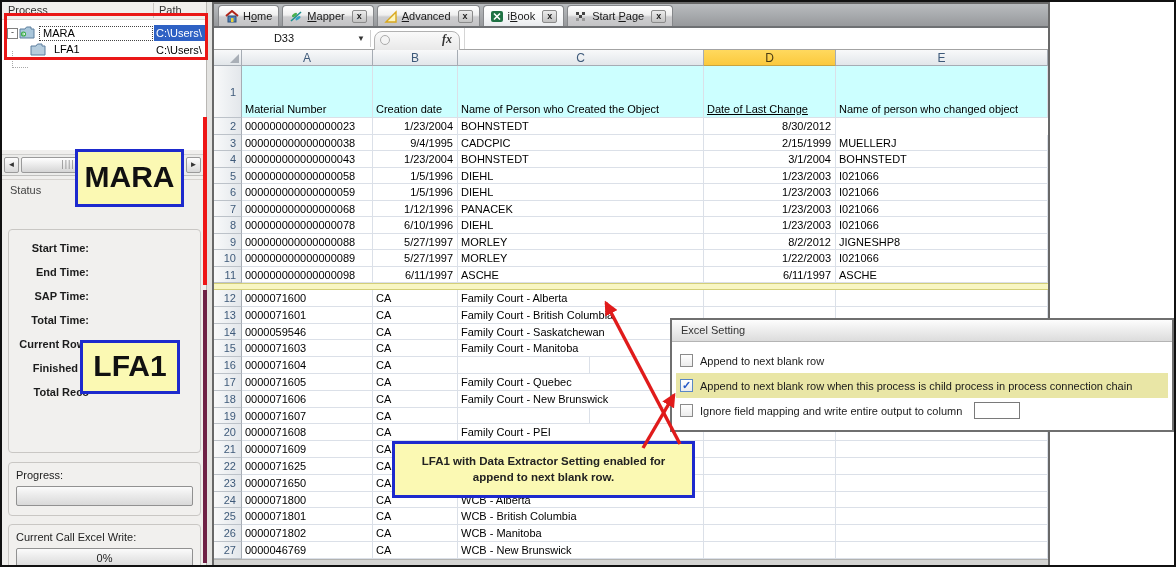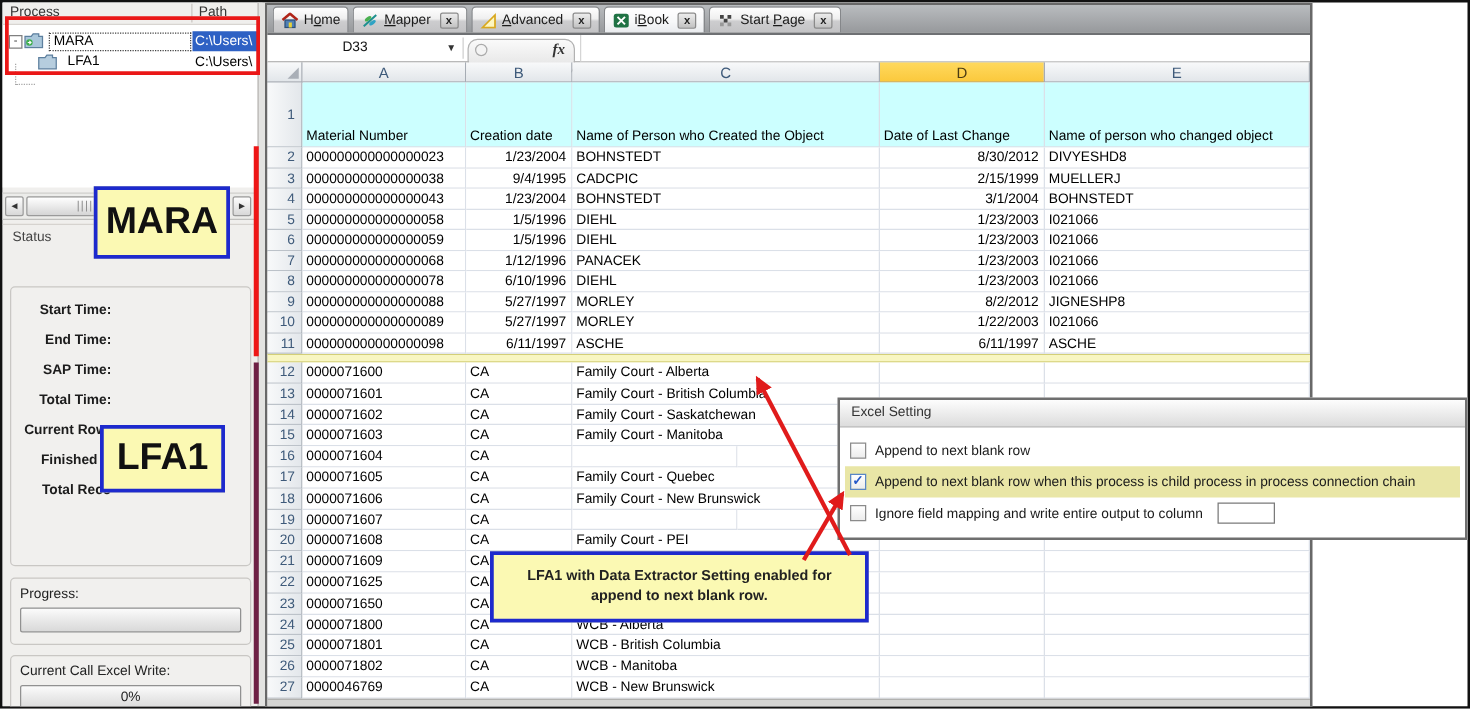--- a/index.html
+++ b/index.html
@@ -277,30 +277,29 @@
           <div class="ghead" style="width: 85px; height: 16px; line-height: 16px;">B</div>
           <div class="ghead" style="width: 246px; height: 16px; line-height: 16px;">C</div>
           <div class="ghead sel" style="width: 132px; height: 16px; line-height: 16px;">D</div>
           <div class="ghead" style="width: 212px; height: 16px; line-height: 16px;">E</div>
         </div>
         <div class="grow" style="height: 52px;">
           <div class="ggut" style="width: 28px; height: 52px; line-height: 52px;">1</div>
           <div class="gcell cyan tall" style="width: 131px; height: 52px;">Material Number</div>
           <div class="gcell cyan tall" style="width: 85px; height: 52px;">Creation date</div>
           <div class="gcell cyan tall" style="width: 246px; height: 52px;">Name of Person who Created the Object</div>
-          <div class="gcell cyan tall" style="width: 132px; height: 52px;">Date of Last Change</div>
+          <div class="gcell cyan tall" style="width: 132px; height: 52px; text-decoration: underline;">Date of Last Change</div>
           <div class="gcell cyan tall" style="width: 212px; height: 52px;">Name of person who changed object</div>
         </div>
         <div class="grow" style="height: 16.5px;">
           <div class="ggut" style="width: 28px; height: 16.5px; line-height: 16.5px;">2</div>
           <div class="gcell" style="width: 131px; height: 16.5px; line-height: 16.5px;">000000000000000023</div>
           <div class="gcell r" style="width: 85px; height: 16.5px; line-height: 16.5px;">1/23/2004</div>
           <div class="gcell" style="width: 246px; height: 16.5px; line-height: 16.5px;">BOHNSTEDT</div>
           <div class="gcell r" style="width: 132px; height: 16.5px; line-height: 16.5px;">8/30/2012</div>
-          <div class="gcell" style="width: 212px; height: 16.5px; line-height: 16.5px;">DIVYESHD8</div>
         </div>
         <div class="grow" style="height: 16.5px;">
           <div class="ggut" style="width: 28px; height: 16.5px; line-height: 16.5px;">3</div>
           <div class="gcell" style="width: 131px; height: 16.5px; line-height: 16.5px;">000000000000000038</div>
           <div class="gcell r" style="width: 85px; height: 16.5px; line-height: 16.5px;">9/4/1995</div>
           <div class="gcell" style="width: 246px; height: 16.5px; line-height: 16.5px;">CADCPIC</div>
           <div class="gcell r" style="width: 132px; height: 16.5px; line-height: 16.5px;">2/15/1999</div>
           <div class="gcell" style="width: 212px; height: 16.5px; line-height: 16.5px;">MUELLERJ</div>
         </div>
         <div class="grow" style="height: 16.5px;">
@@ -379,21 +378,21 @@
         <div class="grow" style="height: 16.8px;">
           <div class="ggut" style="width: 28px; height: 16.8px; line-height: 16.8px;">13</div>
           <div class="gcell" style="width: 131px; height: 16.8px; line-height: 16.8px;">0000071601</div>
           <div class="gcell" style="width: 85px; height: 16.8px; line-height: 16.8px;">CA</div>
           <div class="gcell" style="width: 246px; height: 16.8px; line-height: 16.8px;">Family Court - British Columbia</div>
           <div class="gcell" style="width: 132px; height: 16.8px; line-height: 16.8px;"></div>
           <div class="gcell" style="width: 212px; height: 16.8px; line-height: 16.8px;"></div>
         </div>
         <div class="grow" style="height: 16.8px;">
           <div class="ggut" style="width: 28px; height: 16.8px; line-height: 16.8px;">14</div>
-          <div class="gcell" style="width: 131px; height: 16.8px; line-height: 16.8px;">0000071602</div>
+          <div class="gcell" style="width: 131px; height: 16.8px; line-height: 16.8px;">0000059546</div>
           <div class="gcell" style="width: 85px; height: 16.8px; line-height: 16.8px;">CA</div>
           <div class="gcell" style="width: 246px; height: 16.8px; line-height: 16.8px;">Family Court - Saskatchewan</div>
           <div class="gcell" style="width: 132px; height: 16.8px; line-height: 16.8px;"></div>
           <div class="gcell" style="width: 212px; height: 16.8px; line-height: 16.8px;"></div>
         </div>
         <div class="grow" style="height: 16.8px;">
           <div class="ggut" style="width: 28px; height: 16.8px; line-height: 16.8px;">15</div>
           <div class="gcell" style="width: 131px; height: 16.8px; line-height: 16.8px;">0000071603</div>
           <div class="gcell" style="width: 85px; height: 16.8px; line-height: 16.8px;">CA</div>
           <div class="gcell" style="width: 246px; height: 16.8px; line-height: 16.8px;">Family Court - Manitoba</div>

